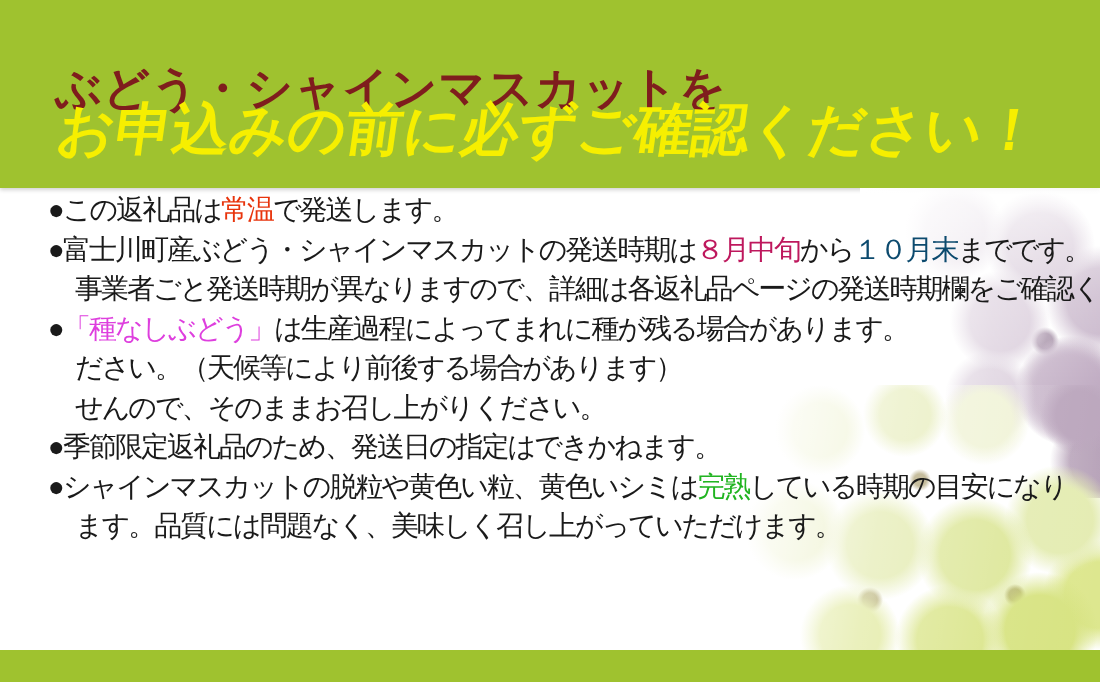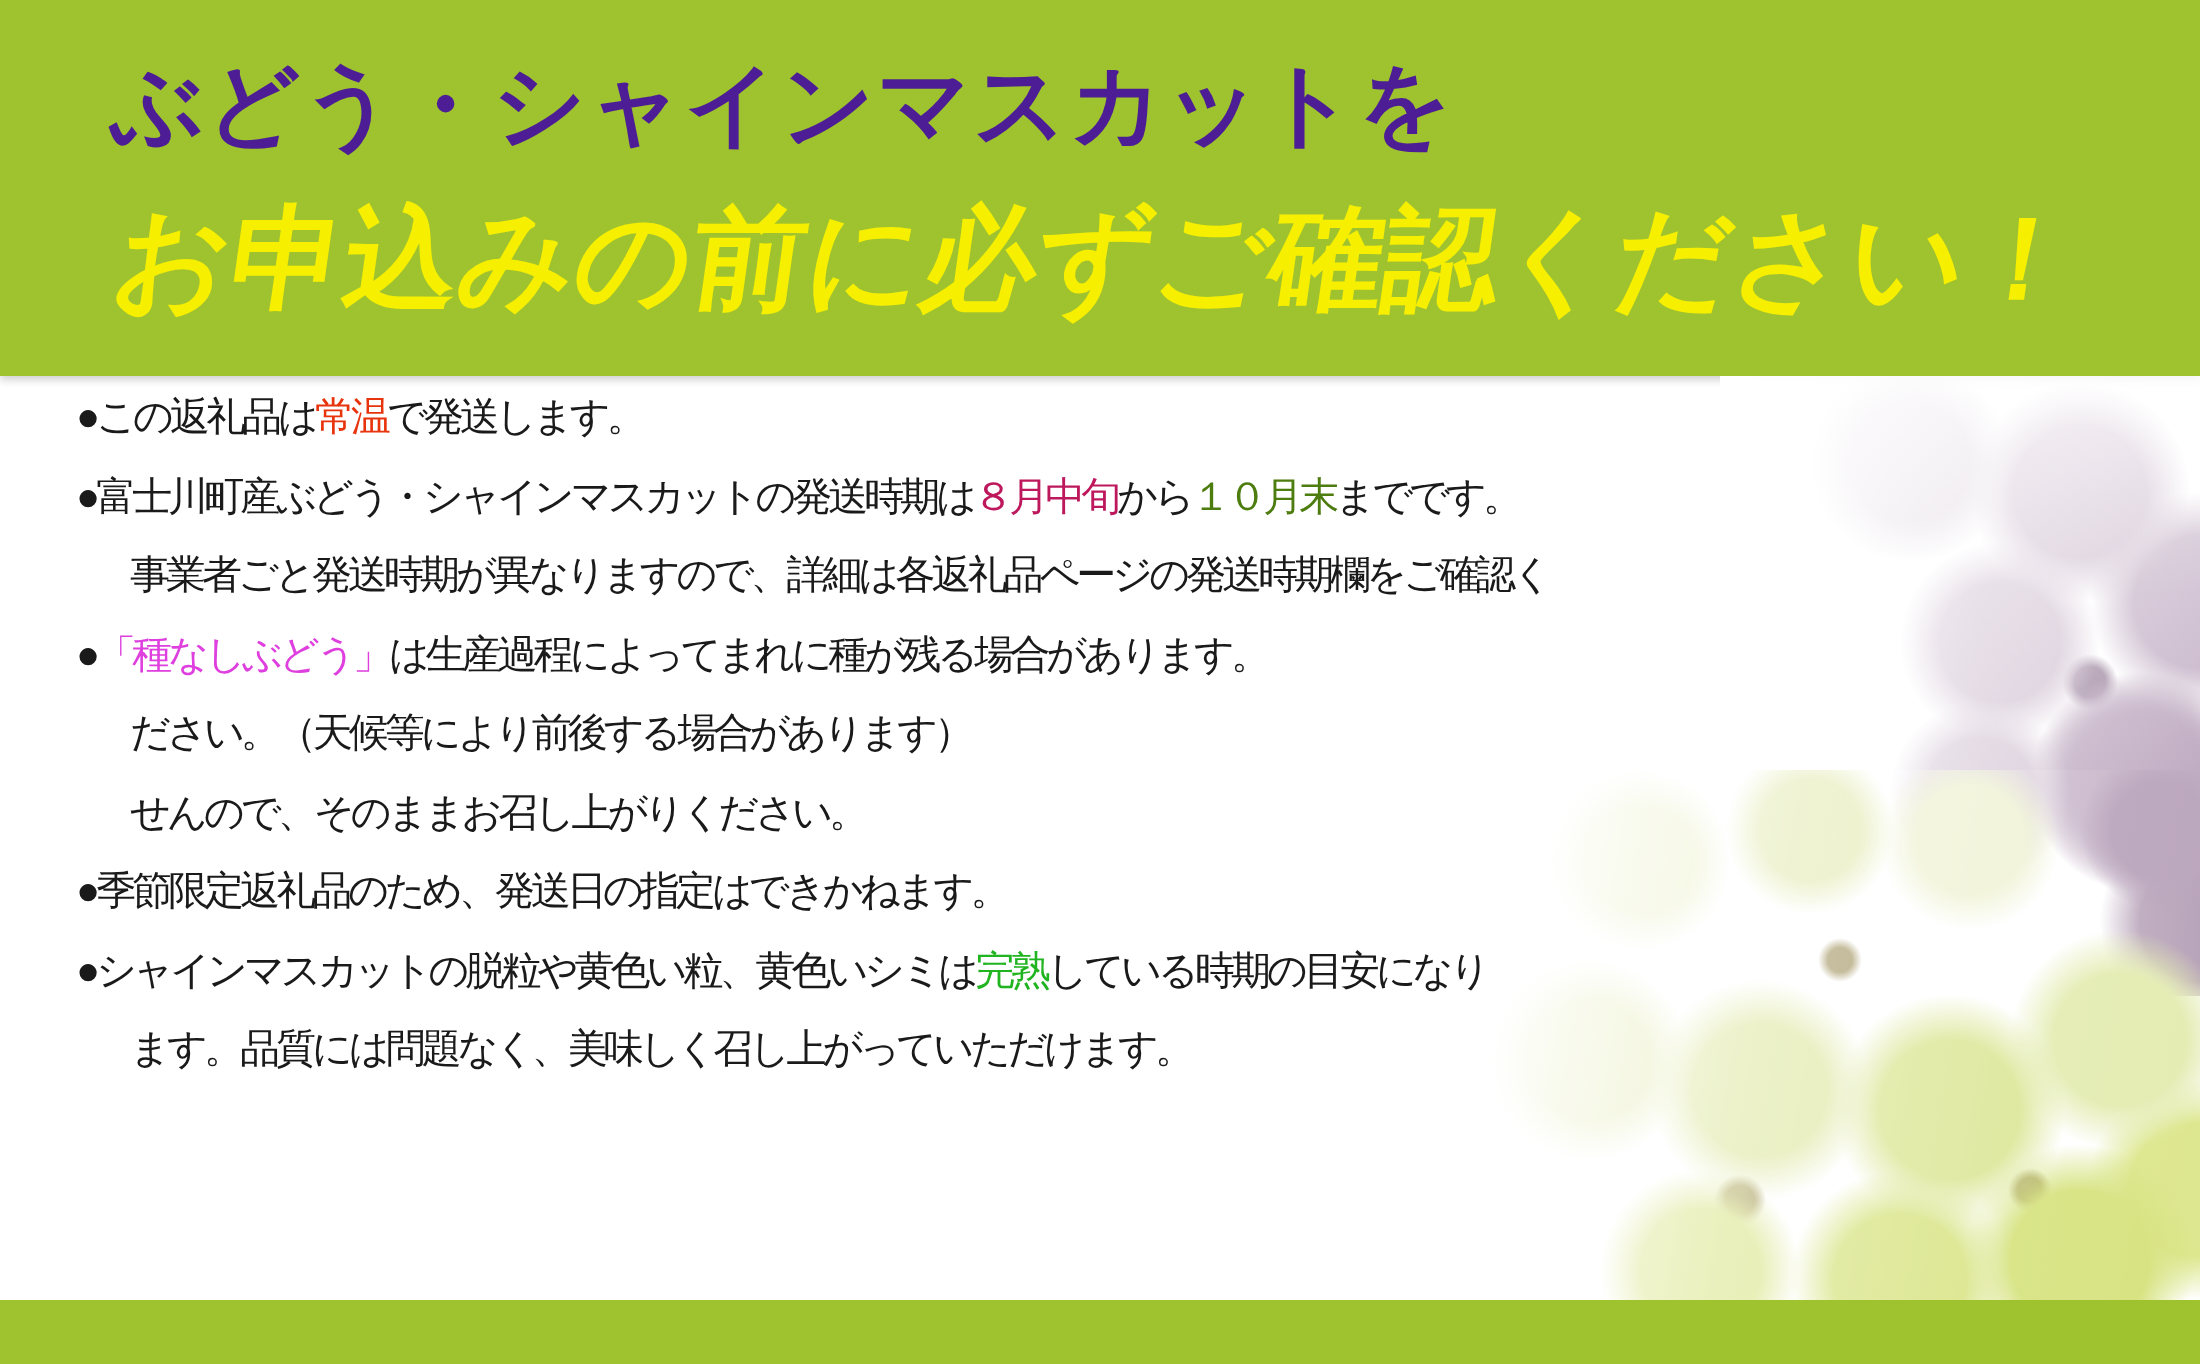--- a/index.html
+++ b/index.html
@@ -68,44 +68,44 @@
       radial-gradient(circle 55px at 210px 255px, #dae58a 60%, rgba(218,229,138,0) 100%),
       radial-gradient(circle 58px at 300px 245px, #d7e381 60%, rgba(215,227,129,0) 100%),
       radial-gradient(circle 55px at 358px 210px, #dde78e 60%, rgba(221,231,142,0) 100%),
       radial-gradient(circle 13px at 130px 215px, #a89a6a 55%, rgba(168,154,106,0) 100%),
       radial-gradient(circle 11px at 275px 210px, #9b8d60 55%, rgba(155,141,96,0) 100%),
       radial-gradient(circle 11px at 180px  95px, #b0a478 55%, rgba(176,164,120,0) 100%);
   }
 
   
   .notices{
-    position:absolute;left:38px;top:190px;width:1045px;
-    font-size:20px;line-height:39.5px;letter-spacing:-2px;
+    position:absolute;left:48px;top:190px;width:1045px;
+    font-size:28px;line-height:39.5px;letter-spacing:-2px;
     color:#1a1a1a;
     white-space:nowrap;
   }
   .notice-line{height:39.5px;}
   .notice-line.indent{padding-left:27px;}
 </style>
 </head>
 <body>
 
 <div class="canvas">
 
   <div class="header" style="background: rgb(159, 194, 47);">
-    <div class="title1" style="color: #4c1d95;">ぶどう・シャインマスカットを</div>
+    <div class="title1" style="color: #7f1d1d; margin-top: 36px;">ぶどう・シャインマスカットを</div>
     <div class="title2" style="color: rgb(246, 239, 0);">お申込みの前に必ずご確認ください！</div>
   </div>
 
   <div class="photo photo-purple"></div>
   <div class="photo photo-green"></div>
 
   <div class="notices" style="color: rgb(26, 26, 26);">
       <div class="notice-line"><span>●この返礼品は</span><span style="color: rgb(232, 52, 12);">常温</span><span>で発送します。</span></div>
-      <div class="notice-line"><span>●富士川町産ぶどう・シャインマスカットの発送時期は</span><span style="color: #be185d;">８月中旬</span><span>から</span><span style="color: #4d7c0f;">１０月末</span><span>までです。</span></div>
+      <div class="notice-line"><span>●富士川町産ぶどう・シャインマスカットの発送時期は</span><span style="color: #be185d;">８月中旬</span><span>から</span><span style="color: #0c4a6e;">１０月末</span><span>までです。</span></div>
       <div class="notice-line indent"><span>事業者ごと発送時期が異なりますので、詳細は各返礼品ページの発送時期欄をご確認く</span></div>
       <div class="notice-line"><span>●</span><span style="color: rgb(222, 63, 222);">「種なしぶどう」</span><span>は生産過程によってまれに種が残る場合があります。</span></div>
       <div class="notice-line indent"><span>ださい。（天候等により前後する場合があります）</span></div>
       <div class="notice-line indent"><span>せんので、そのままお召し上がりください。</span></div>
       <div class="notice-line"><span>●季節限定返礼品のため、発送日の指定はできかねます。</span></div>
       <div class="notice-line"><span>●シャインマスカットの脱粒や黄色い粒、黄色いシミは</span><span style="color: rgb(33, 180, 33);">完熟</span><span>している時期の目安になり</span></div>
       <div class="notice-line indent"><span>ます。品質には問題なく、美味しく召し上がっていただけます。</span></div>
     </div>
 
   <div class="footer" style="background: rgb(159, 194, 47);"></div>

